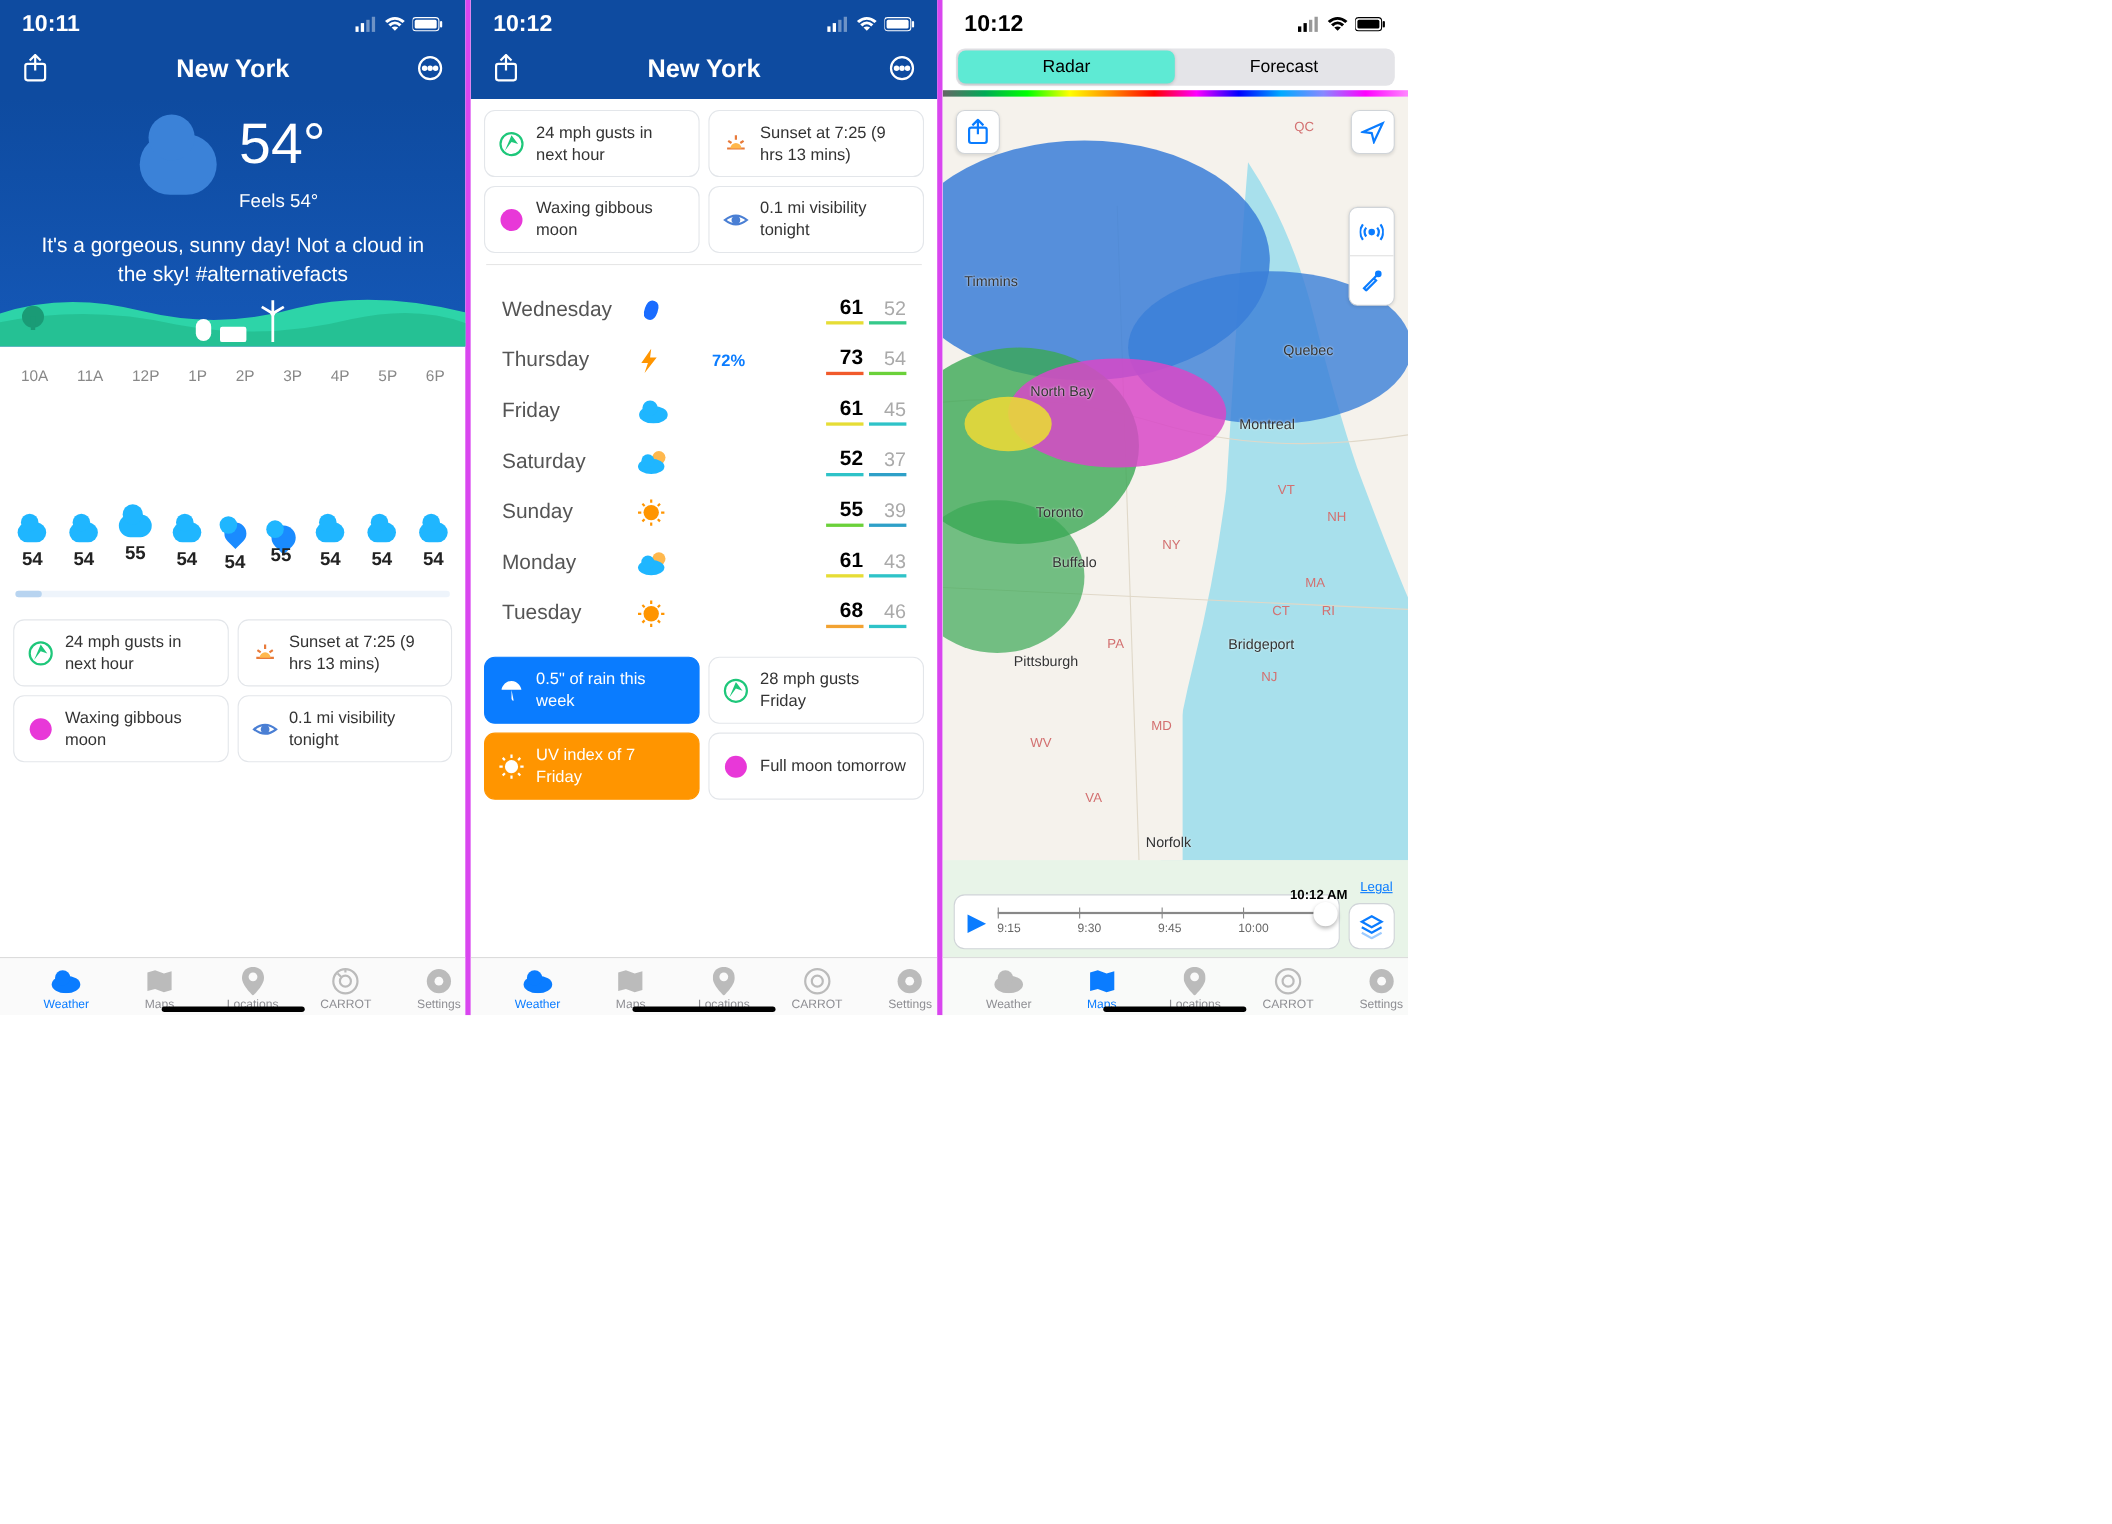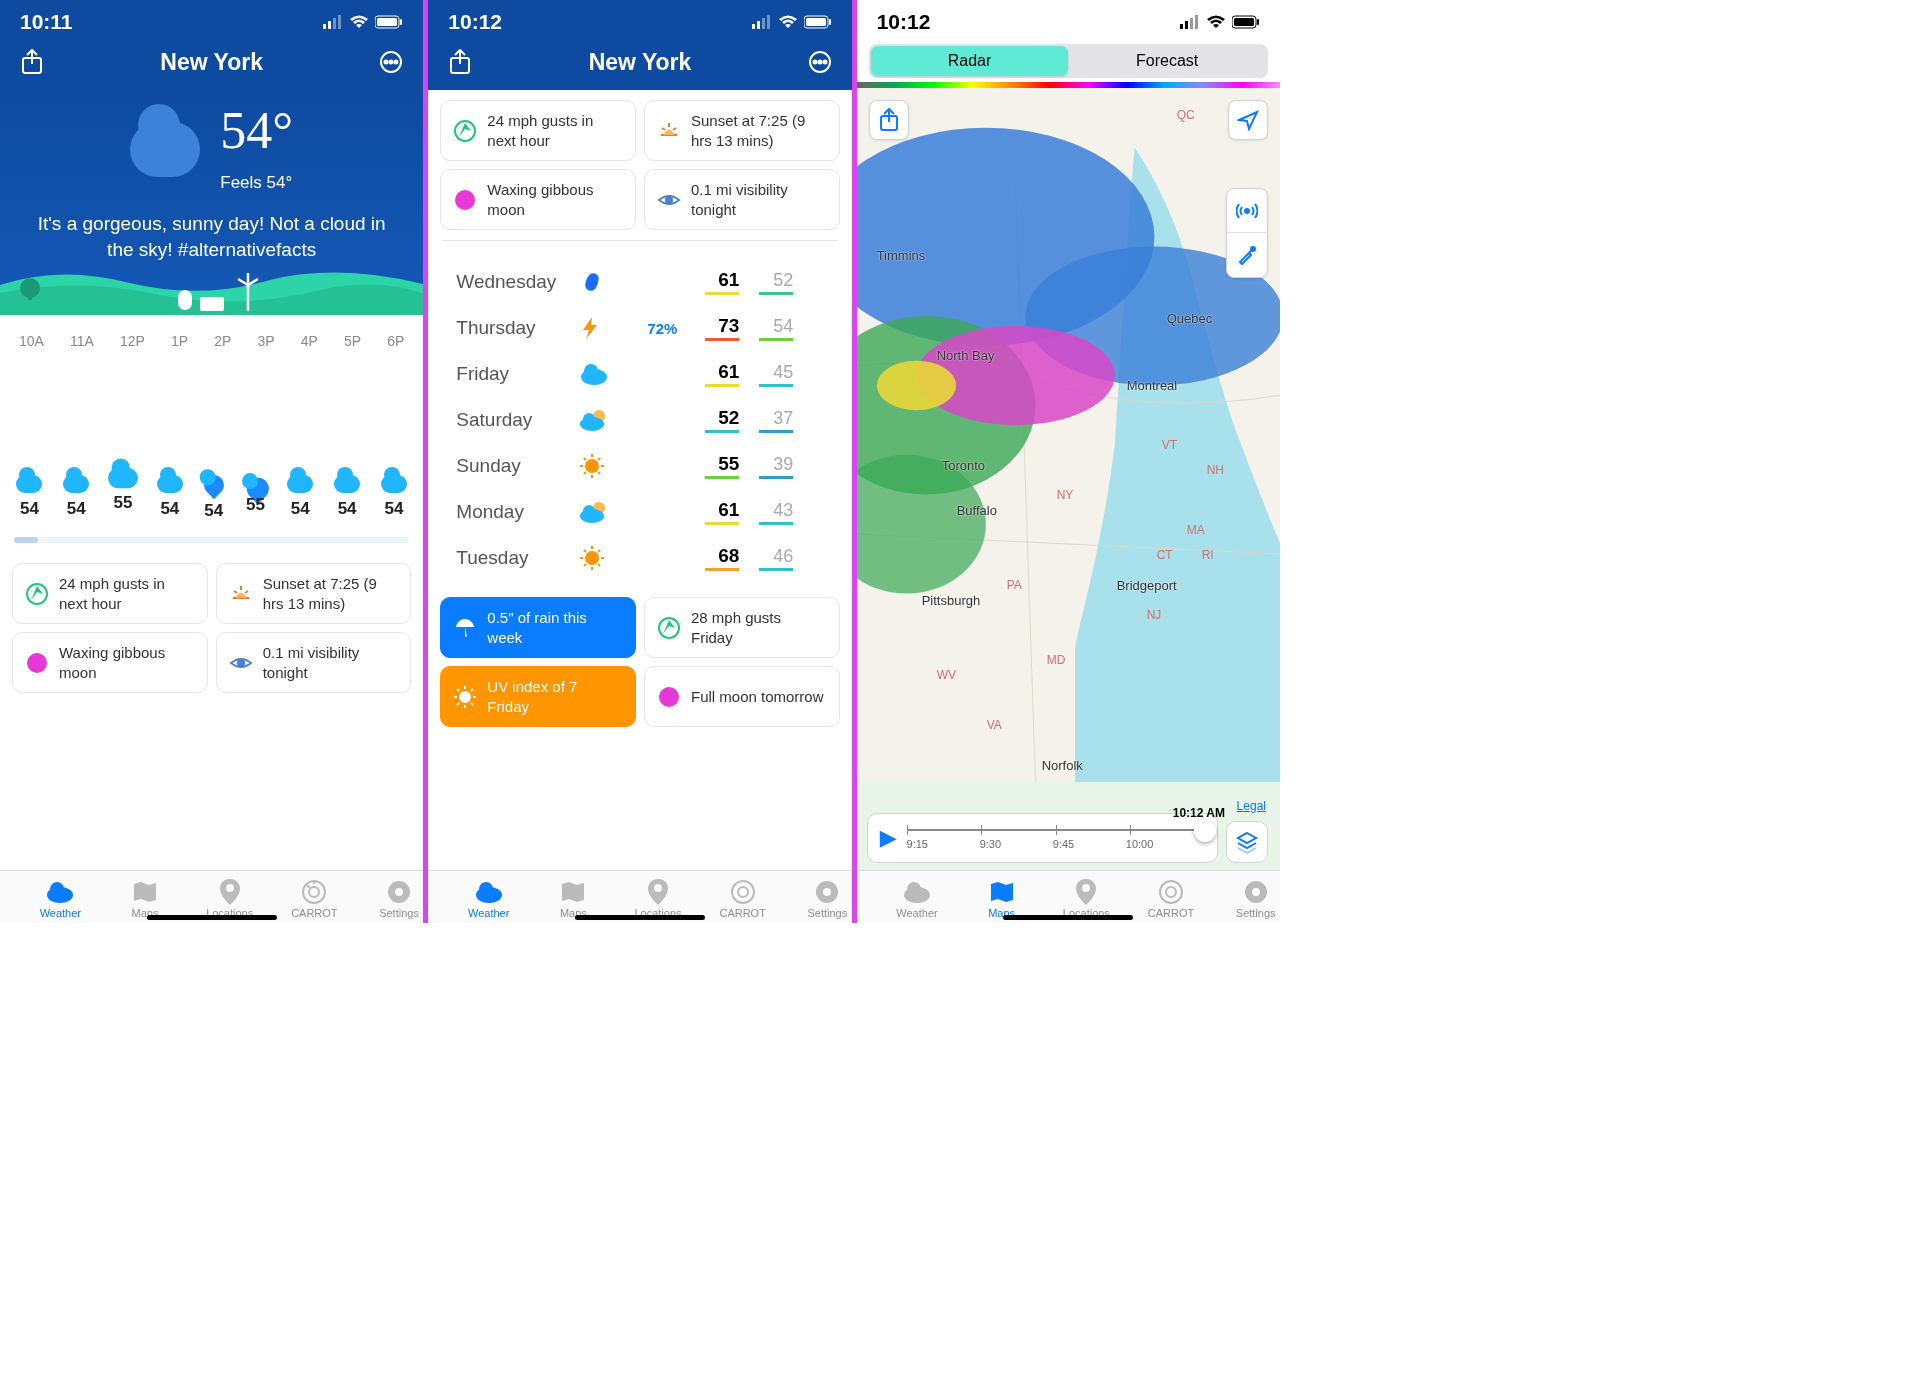--- a/index.html
+++ b/index.html
@@ -15,21 +15,21 @@
 
   .header-blue { background: #0e4ba0; color: #fff; display: flex; align-items: center; justify-content: space-between; padding: 8px 18px 14px; }
   .header-blue .title { font-size: 23px; font-weight: 600; text-align: center; flex: 1; }
   .icon-btn { width: 28px; height: 28px; display: flex; align-items: center; justify-content: center; cursor: pointer; }
 
   .hero { background: linear-gradient(#0e4ba0, #1558b7); color: #fff; text-align: center; padding: 10px 20px 0; position: relative; height: 225px; }
   .hero-top { display: flex; align-items: center; justify-content: center; gap: 20px; margin-top:5px;}
   .cloud-icon { width: 70px; height: 55px; border-radius: 30px; background: #3b82d8; position: relative; }
   .cloud-icon::before { content:''; position:absolute; width:42px; height:42px; border-radius:50%; background:#3b82d8; top:-18px; left:8px; }
   .temp-block { text-align: left; }
-  .temp { font-size: 52px; font-weight: 300; line-height:1;font-family:Liberation Serif, serif; }
+  .temp { font-size: 52px; font-weight: 300; line-height:1; }
   .feels { font-size: 17px; margin-top:16px; }
   .quote { font-size: 19px; font-weight:500; margin-top: 18px; padding: 0 10px; line-height:1.35; }
   .landscape { position:absolute; bottom:0; left:0; right:0; height:60px; }
 
   .hourly-labels { display: flex; justify-content: space-around; padding: 18px 6px 6px; font-size: 14px; color: #888; }
   .hourly-chart { height: 120px; }
   .hourly-icons { display: flex; justify-content: space-around; padding: 0 6px 8px; }
   .hourly-item { text-align: center; }
   .hourly-item .mini-cloud { width:26px; height:18px; background:#1fb6ff; border-radius:10px; margin:0 auto 6px; position:relative; }
   .hourly-item .mini-cloud::before { content:''; position:absolute; width:16px;height:16px;border-radius:50%;background:#1fb6ff; top:-8px; left:3px;}
@@ -42,21 +42,21 @@
   .card.blue { background: #0a7cff; border-color:#0a7cff; }
   .card.blue .card-text { color: #fff; }
   .card.orange { background: #ff9500; border-color:#ff9500; }
   .card.orange .card-text { color: #fff; }
 
   .daily-list { padding: 6px 14px; border-top:1px solid #e6e6e6; margin:0 14px; padding-top:18px;}
   .daily-row { display: flex; align-items: center; padding: 10px 0; gap:8px; }
   .daily-day { flex: 0 0 115px; font-size: 19px; color: #555; }
   .daily-icon { flex: 0 0 50px; text-align:center; }
   .daily-precip { flex: 0 0 50px; font-size:15px; color:#0a7cff; font-weight:600; text-align:center;}
-  .daily-temps { flex:1; display:flex; align-items:center; justify-content:flex-start; gap: 20px; }
+  .daily-temps { flex:1; display:flex; align-items:center; justify-content:flex-end; gap: 5px; }
   .daily-hi-wrap { min-width:44px; text-align:right; }
   .daily-hi { font-size: 19px; font-weight: 700; border-bottom:3px solid; padding-bottom:1px; display:inline-block; min-width:34px; text-align:right;}
   .daily-lo { font-size: 18px; color: #aaa; border-bottom:3px solid; padding-bottom:1px; display:inline-block; min-width:34px; text-align:right;}
 
   .tab-bar { display: flex; border-top: 1px solid #dcdcdc; background:rgba(250,250,250,0.96); padding: 6px 0 4px; position:absolute; bottom:0; left:0; right:0;}
   .tab { flex:1; text-align:center; font-size: 11px; color: #8e8e93; padding-top:2px; cursor:pointer;padding-left:36px;}
   .tab.active { color: #0a7cff; }
   .tab .tab-icon { height:26px; display:flex; align-items:center; justify-content:center; margin-bottom:2px;}
   .home-indicator { position:absolute; bottom:3px; left:50%; transform:translateX(-50%); width:130px; height:5px; background:#000; border-radius:3px; }
 

